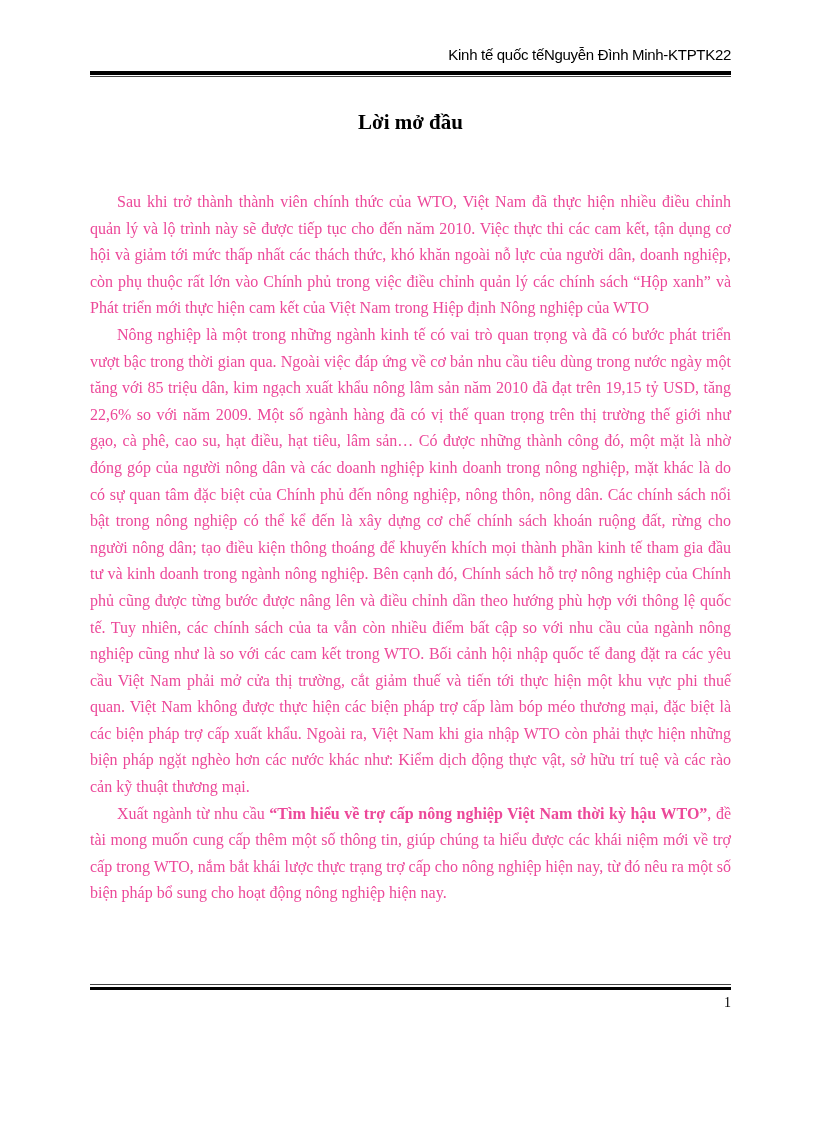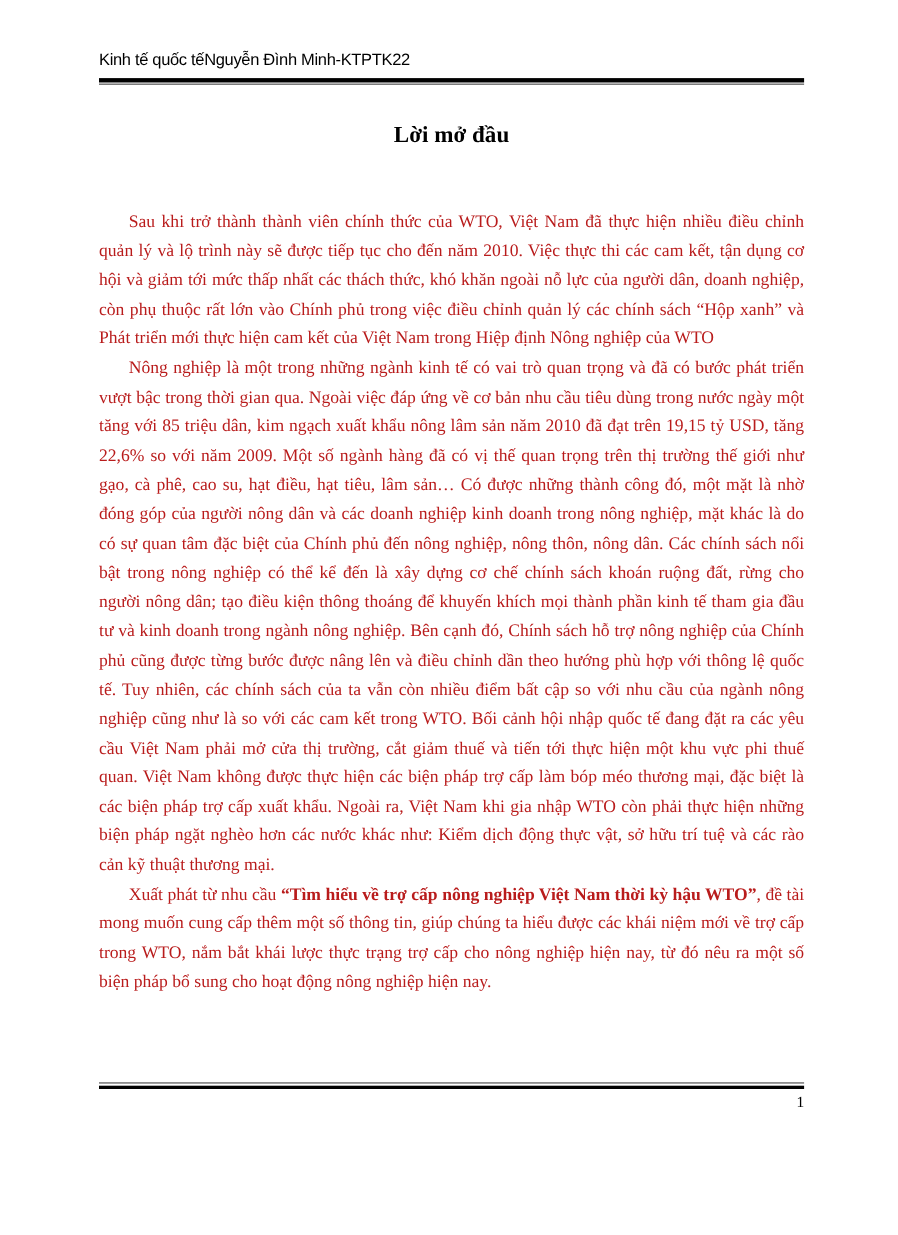--- a/index.html
+++ b/index.html
@@ -17,21 +17,21 @@
     font-family: "Liberation Serif", serif;
     color: #000000;
   }
   
   .header {
     position: absolute;
     left: 90px;
     right: 85px;
     top: 46px;
     display: flex;
-    justify-content: flex-start;
+    justify-content: flex-end;
     align-items: baseline;
     font-family: "Liberation Sans", sans-serif;
     font-size: 15px;
     letter-spacing: -0.3px;
     color: #000000;
     white-space: nowrap;
   }
   .header-rule {
     position: absolute;
     left: 90px;
@@ -57,21 +57,21 @@
   
   .doc-body {
     position: absolute;
     left: 90px;
     top: 189px;
     width: 641px;
     font-family: "Liberation Serif", serif;
     font-size: 16px;
     line-height: 26.6px;
     text-align: justify;
-    color: #b91c1c;
+    color: #ec4899;
   }
   .doc-body p {
     margin: 0;
     text-indent: 27px;
   }
   .doc-body strong { font-weight: bold; margin-top: 12px; }
   
   .footer-rule {
     position: absolute;
     left: 90px;
@@ -106,21 +106,21 @@
     <div class="rule-thick"></div>
     <div class="rule-gap"></div>
     <div class="rule-thin"></div>
   </div>
 
   <h1 class="doc-title">Lời mở đầu</h1>
 
   <div class="doc-body">
     <p>Sau khi trở thành thành viên chính thức của WTO, Việt Nam đã thực hiện nhiều điều chỉnh quản lý và lộ trình này sẽ được tiếp tục cho đến năm 2010. Việc thực thi các cam kết, tận dụng cơ hội và giảm tới mức thấp nhất các thách thức, khó khăn ngoài nỗ lực của người dân, doanh nghiệp, còn phụ thuộc rất lớn vào Chính phủ trong việc điều chỉnh quản lý các chính sách “Hộp xanh” và Phát triển mới thực hiện cam kết của Việt Nam trong Hiệp định Nông nghiệp của WTO</p>
     <p>Nông nghiệp là một trong những ngành kinh tế có vai trò quan trọng và đã có bước phát triển vượt bậc trong thời gian qua. Ngoài việc đáp ứng về cơ bản nhu cầu tiêu dùng trong nước ngày một tăng với 85 triệu dân, kim ngạch xuất khẩu nông lâm sản năm 2010 đã đạt trên 19,15 tỷ USD, tăng 22,6% so với năm 2009. Một số ngành hàng đã có vị thế quan trọng trên thị trường thế giới như gạo, cà phê, cao su, hạt điều, hạt tiêu, lâm sản… Có được những thành công đó, một mặt là nhờ đóng góp của người nông dân và các doanh nghiệp kinh doanh trong nông nghiệp, mặt khác là do có sự quan tâm đặc biệt của Chính phủ đến nông nghiệp, nông thôn, nông dân. Các chính sách nổi bật trong nông nghiệp có thể kể đến là xây dựng cơ chế chính sách khoán ruộng đất, rừng cho người nông dân; tạo điều kiện thông thoáng để khuyến khích mọi thành phần kinh tế tham gia đầu tư và kinh doanh trong ngành nông nghiệp. Bên cạnh đó, Chính sách hỗ trợ nông nghiệp của Chính phủ cũng được từng bước được nâng lên và điều chỉnh dần theo hướng phù hợp với thông lệ quốc tế. Tuy nhiên, các chính sách của ta vẫn còn nhiều điểm bất cập so với nhu cầu của ngành nông nghiệp cũng như là so với các cam kết trong WTO. Bối cảnh hội nhập quốc tế đang đặt ra các yêu cầu Việt Nam phải mở cửa thị trường, cắt giảm thuế và tiến tới thực hiện một khu vực phi thuế quan. Việt Nam không được thực hiện các biện pháp trợ cấp làm bóp méo thương mại, đặc biệt là các biện pháp trợ cấp xuất khẩu. Ngoài ra, Việt Nam khi gia nhập WTO còn phải thực hiện những biện pháp ngặt nghèo hơn các nước khác như: Kiểm dịch động thực vật, sở hữu trí tuệ và các rào cản kỹ thuật thương mại.</p>
-    <p><span>Xuất phát từ nhu cầu </span><strong>“Tìm hiểu về trợ cấp nông nghiệp Việt Nam thời kỳ hậu WTO”</strong><span>, đề tài mong muốn cung cấp thêm một số thông tin, giúp chúng ta hiểu được các khái niệm mới về trợ cấp trong WTO, nắm bắt khái lược thực trạng trợ cấp cho nông nghiệp hiện nay, từ đó nêu ra một số biện pháp bổ sung cho hoạt động nông nghiệp hiện nay.</span></p>
+    <p><span>Xuất ngành từ nhu cầu </span><strong>“Tìm hiểu về trợ cấp nông nghiệp Việt Nam thời kỳ hậu WTO”</strong><span>, đề tài mong muốn cung cấp thêm một số thông tin, giúp chúng ta hiểu được các khái niệm mới về trợ cấp trong WTO, nắm bắt khái lược thực trạng trợ cấp cho nông nghiệp hiện nay, từ đó nêu ra một số biện pháp bổ sung cho hoạt động nông nghiệp hiện nay.</span></p>
   </div>
 
   <div class="footer-rule">
     <div class="rule-thin"></div>
     <div class="rule-gap"></div>
     <div class="rule-thick"></div>
   </div>
 
   <div class="footer">
     <span>1</span>

